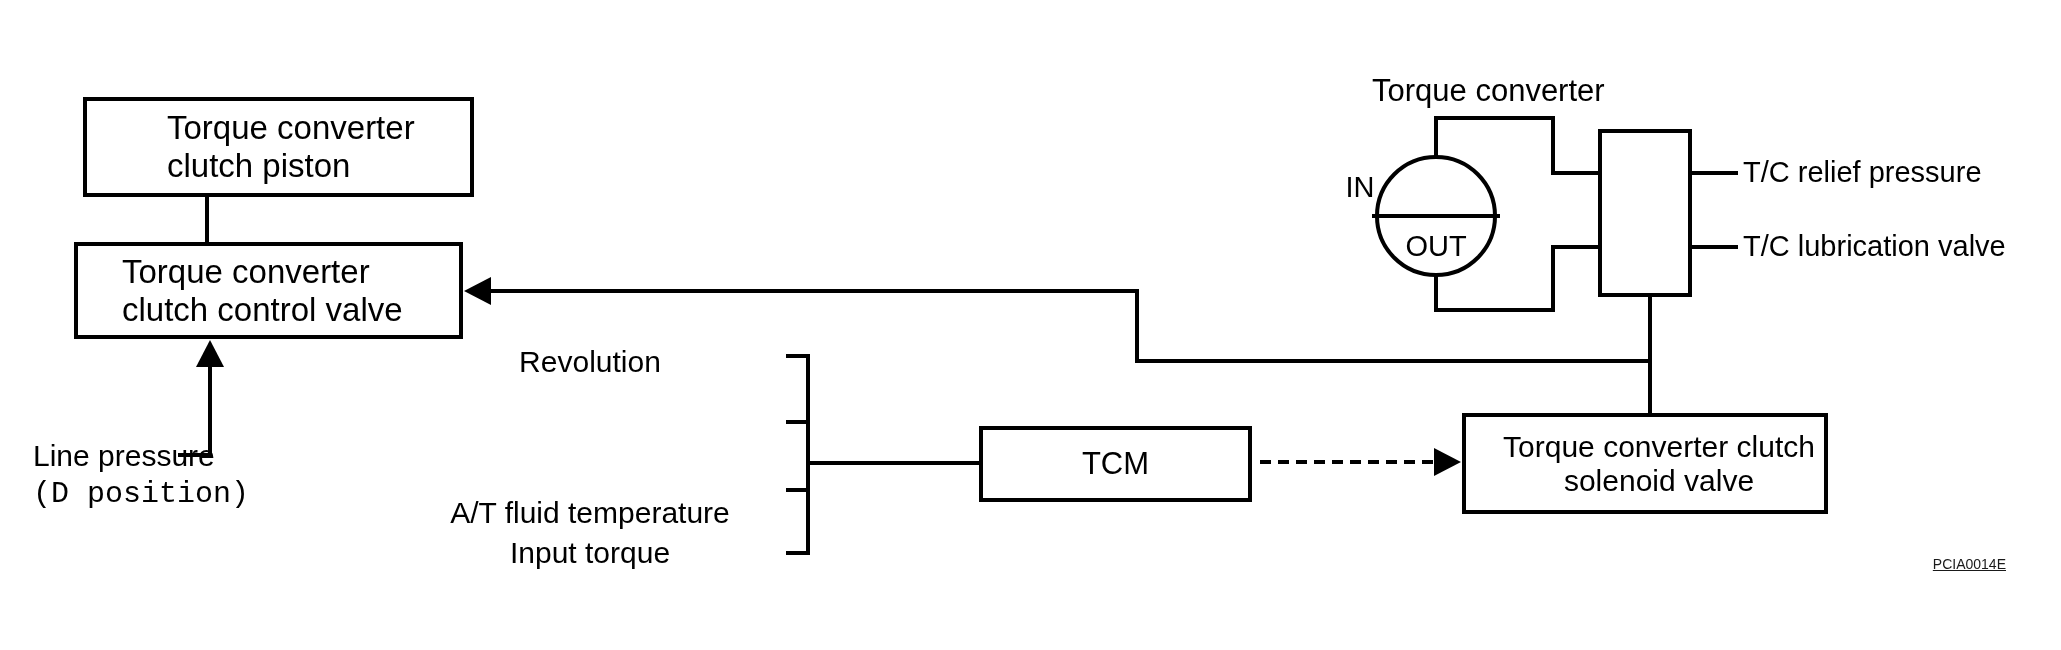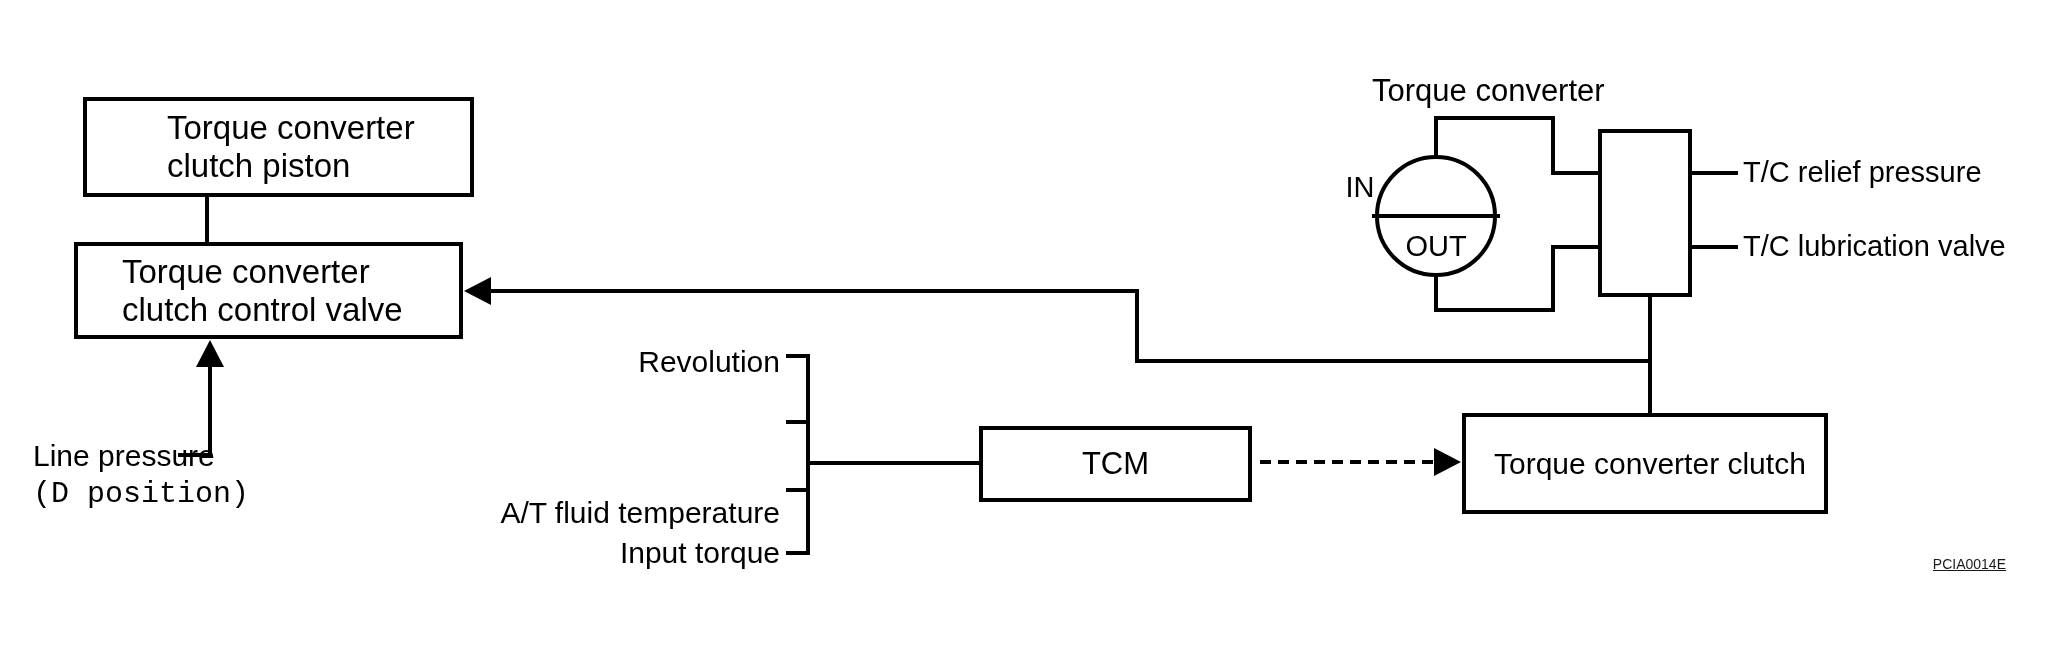--- a/index.html
+++ b/index.html
@@ -50,21 +50,21 @@
   .circle {
     position: absolute;
     border: 4px solid #000;
     border-radius: 50%;
     background: #fff;
     box-sizing: border-box;
   }
   .fs-box { font-size: 33px; }
   .fs-lbl { font-size: 30px; }
   .fs-sm  { font-size: 14px; text-decoration: underline; }
-  .inputs-col { text-align: right; }
+  .inputs-col { text-align: center; }
 </style>
 </head>
 <body>
 
 <div class="stage">
 
   <div class="box fs-box" style="left:83px; top:97px; width:391px; height:100px; padding-left:80px;">
     <span class="ln">Torque converter</span>
     <span class="ln">clutch piston</span>
   </div>
@@ -98,22 +98,23 @@
   <div class="vline" style="left:806px; top:354px; height:201px;"></div>
   <div class="hline" style="left:806px; top:461px; width:173px;"></div>
 
   <div class="box" style="left:979px; top:426px; width:273px; height:76px; align-items:center; font-size:31px;">
     <span class="ln">TCM</span>
   </div>
 
   <div class="dashline" style="left:1260px; top:460px; width:176px;"></div>
   <div class="arrow-right" style="left:1434px; top:448px;"></div>
 
-  <div class="box fs-lbl" style="left:1462px; top:413px; width:366px; height:101px; padding-left:28px;">
+  <div class="box fs-lbl" style="left:1462px; top:413px; width:366px; height:101px; padding-left:28px;align-items:center;">
     <span class="ln">Torque converter clutch</span>
+    <span class="ln">solenoid valve</span>
   </div>
 
   <div class="lbl" style="left:1372px; top:72px; font-size:31px;">Torque converter</div>
 
   <div class="circle" style="left:1375px; top:155px; width:122px; height:122px;"></div>
   <div class="hline" style="left:1372px; top:214px; width:128px;"></div>
   <div class="lbl" style="left:1299px; top:170px; width:122px; text-align:center; font-size:29px;">IN</div>
   <div class="lbl" style="left:1375px; top:229px; width:122px; text-align:center; font-size:29px;">OUT</div>
 
   <div class="vline" style="left:1434px; top:118px; height:40px;"></div>

